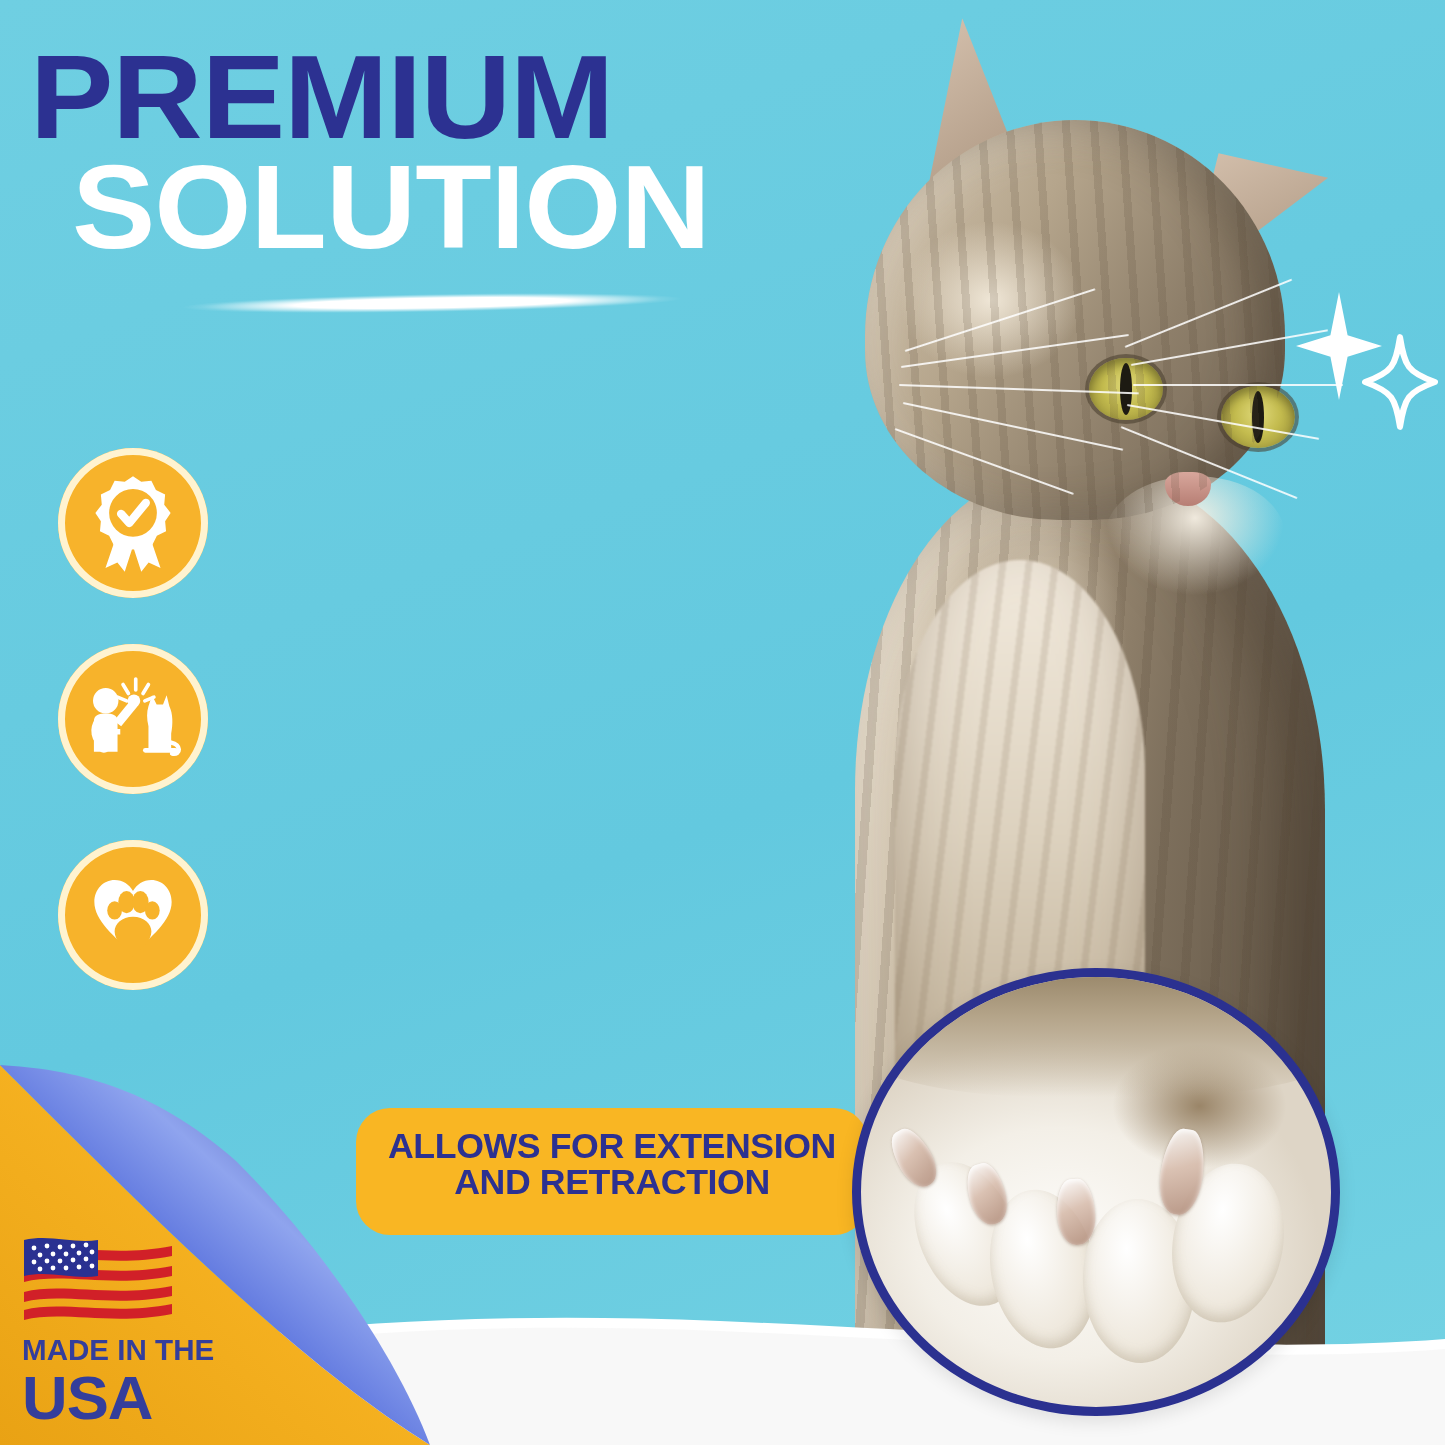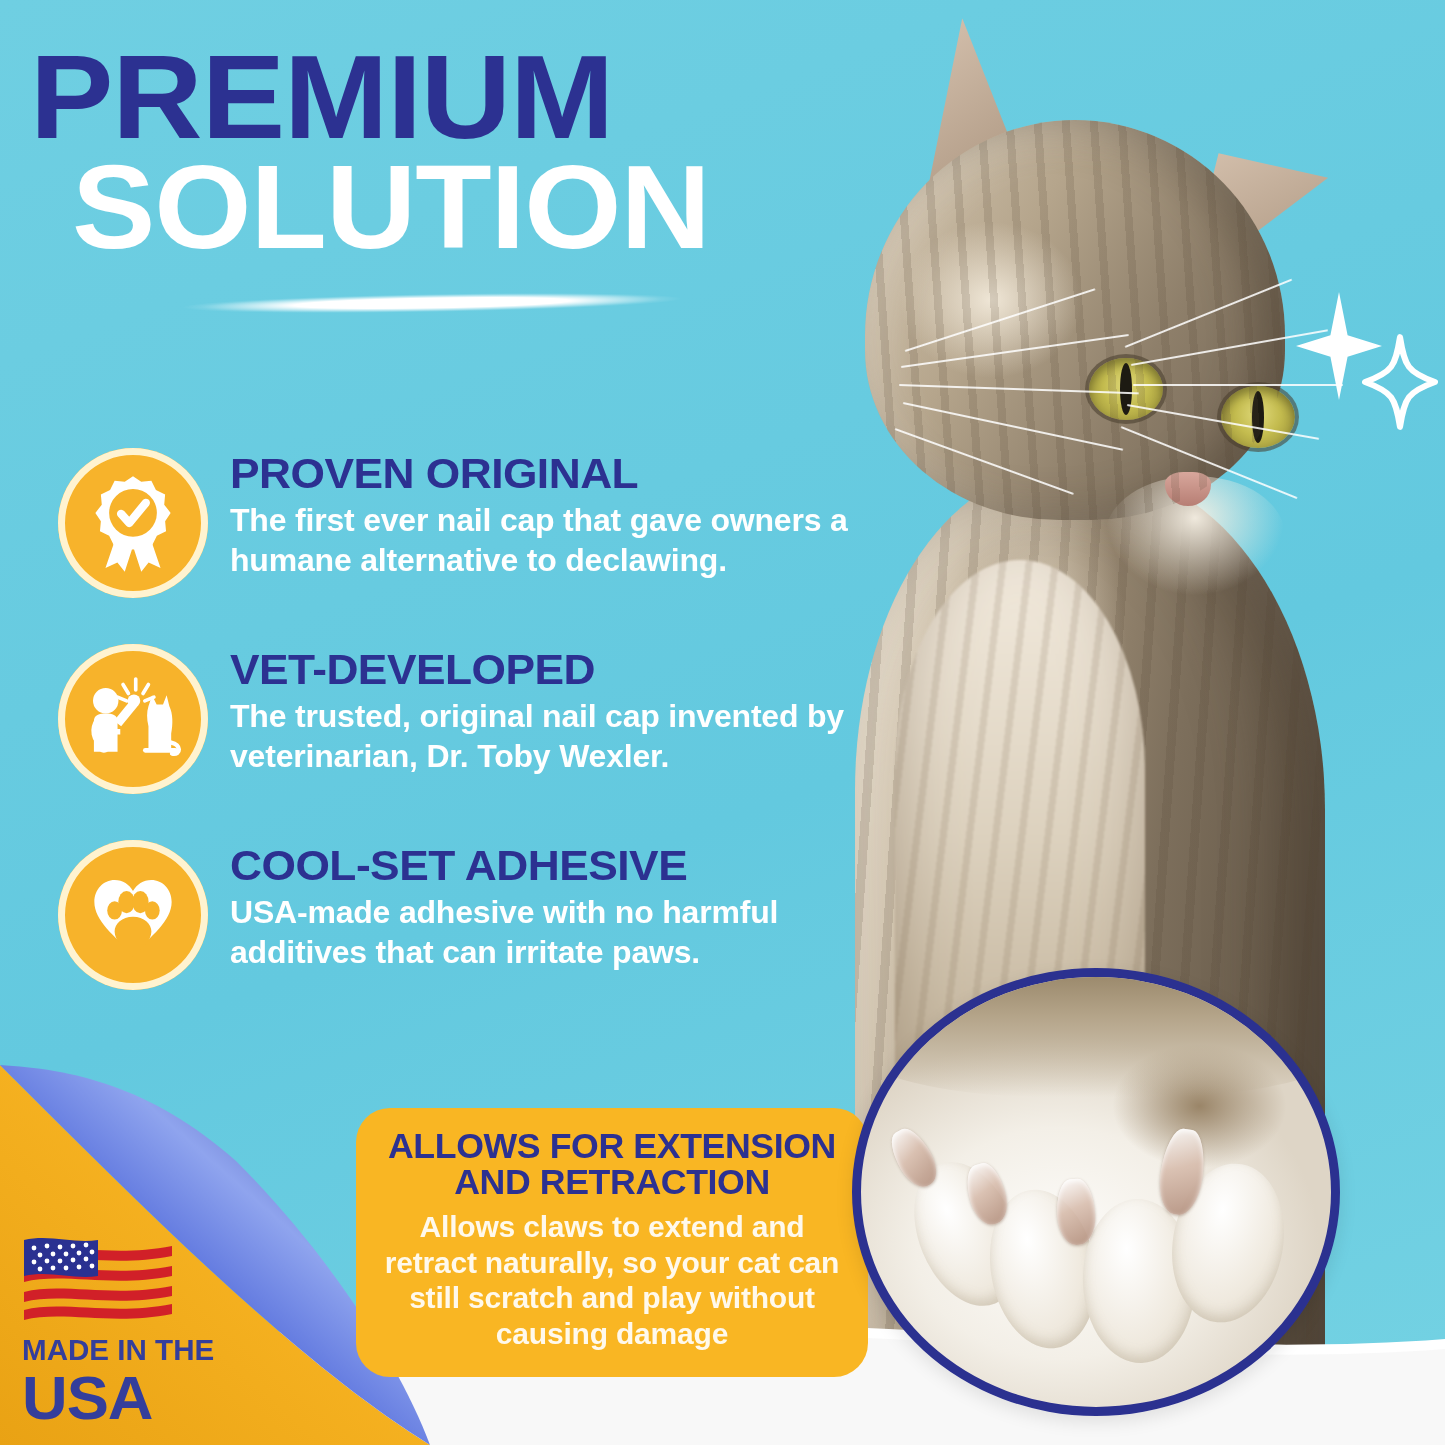--- a/index.html
+++ b/index.html
@@ -260,24 +260,20 @@
       <div class="badge">
         <div class="ring"></div>
         <svg viewBox="0 0 100 110" width="92" height="101" aria-hidden="true">
           <path fill="#FFFFFF" d="M33 66 L20 104 L33 98 L41 108 L52 74 Z"></path>
           <path fill="#FFFFFF" d="M67 66 L80 104 L67 98 L59 108 L48 74 Z"></path>
           <path fill="#FFFFFF" d="M50 4 L59 10 L70 9 L75 19 L85 24 L84 35 L91 44 L85 53 L86 64 L76 69 L71 79 L60 78 L50 84 L40 78 L29 79 L24 69 L14 64 L15 53 L9 44 L16 35 L15 24 L25 19 L30 9 L41 10 Z"></path>
           <circle cx="50" cy="44" r="26" fill="#F7B32B"></circle>
           <path d="M37 45 L46 55 L64 33" fill="none" stroke="#FFFFFF" stroke-width="9" stroke-linecap="round" stroke-linejoin="round"></path>
         </svg>
       </div>
-      <div class="ftxt">
-        <p class="ftitle">PROVEN ORIGINAL</p>
-        <p class="fdesc">The first ever nail cap that gave owners a humane alternative to declawing.</p>
-      </div>
     </div>
 
     <div class="feature">
       <div class="badge">
         <div class="ring"></div>
         <svg viewBox="0 0 110 100" width="100" height="91" aria-hidden="true">
 
           <g stroke="#FFFFFF" stroke-width="4" stroke-linecap="round">
             <line x1="58" y1="6" x2="58" y2="18"></line>
             <line x1="44" y1="12" x2="50" y2="22"></line>
@@ -294,43 +290,35 @@
 
           <path d="M16 50 C8 60 10 76 22 78" fill="none" stroke="#FFFFFF" stroke-width="4"></path>
           <circle cx="23" cy="80" r="5" fill="none" stroke="#FFFFFF" stroke-width="4"></circle>
 
           <path fill="#FFFFFF" d="M30 56 h6 v5 h5 v6 h-5 v5 h-6 v-5 h-5 v-6 h5 z"></path>
 
           <path fill="#FFFFFF" d="M72 36 L76 24 L81 34 L88 34 L92 24 L95 36 C99 44 99 56 97 66 L97 86 L72 86 L72 58 C70 50 70 42 72 36 Z"></path>
           <path d="M97 76 C108 78 108 90 98 88" fill="none" stroke="#FFFFFF" stroke-width="5" stroke-linecap="round"></path>
           <rect x="66" y="82" width="38" height="5" rx="2.5" fill="#FFFFFF"></rect>
         </svg>
-      </div>
-      <div class="ftxt">
-        <p class="ftitle">VET-DEVELOPED</p>
-        <p class="fdesc">The trusted, original nail cap invented by veterinarian, Dr. Toby Wexler.</p>
       </div>
     </div>
 
     <div class="feature">
       <div class="badge">
         <div class="ring"></div>
         <svg viewBox="0 0 100 100" width="92" height="92" aria-hidden="true">
           <path fill="#FFFFFF" d="M50 92 C30 74 8 56 8 36 C8 22 18 12 30 12 C39 12 46 17 50 24 C54 17 61 12 70 12 C82 12 92 22 92 36 C92 56 70 74 50 92 Z"></path>
           <ellipse cx="30" cy="45" rx="8" ry="10" fill="#F7B32B"></ellipse>
           <ellipse cx="43" cy="36" rx="9" ry="12" fill="#F7B32B"></ellipse>
           <ellipse cx="58" cy="36" rx="9" ry="12" fill="#F7B32B"></ellipse>
           <ellipse cx="71" cy="45" rx="8" ry="10" fill="#F7B32B"></ellipse>
           <path fill="#F7B32B" d="M50 52 C62 52 70 60 70 68 C70 78 60 86 50 95 C40 86 30 78 30 68 C30 60 38 52 50 52 Z"></path>
         </svg>
       </div>
-      <div class="ftxt">
-        <p class="ftitle">COOL-SET ADHESIVE</p>
-        <p class="fdesc">USA-made adhesive with no harmful additives that can irritate paws.</p>
-      </div>
     </div>
 
   </div>
 
   <svg class="white-wave" viewBox="0 0 1445 210" preserveAspectRatio="none" aria-hidden="true">
     <path d="M0 210 L0 150 C180 96 420 74 720 86 C1010 98 1240 120 1445 104 L1445 210 Z" fill="#FFFFFF"></path>
     <path d="M0 210 L0 158 C180 106 420 84 720 96 C1010 108 1240 130 1445 114 L1445 210 Z" fill="#F2F2F2" opacity=".55"></path>
   </svg>
 
   <div class="paw-oval">
@@ -345,21 +333,20 @@
     <div class="nailcap n2"></div>
     <div class="nailcap n3"></div>
     <div class="nailcap n4"></div>
   </div>
 
   <div class="callout">
     <p class="co-title">
       <span>ALLOWS FOR EXTENSION</span><br>
       <span>AND RETRACTION</span>
     </p>
-    <p class="co-body">Allows claws to extend and retract naturally, so your cat can still scratch and play without causing damage</p>
   </div>
 
   <svg class="peel" viewBox="0 0 430 380" aria-hidden="true">
     <defs>
       <linearGradient id="goldg" x1="0" y1="1" x2="1" y2="0">
         <stop offset="0" stop-color="#E9A214"></stop>
         <stop offset="55%" stop-color="#F6B221"></stop>
         <stop offset="100%" stop-color="#F0A916"></stop>
       </linearGradient>
       <linearGradient id="blueg" x1="0" y1="1" x2="1" y2="0">

